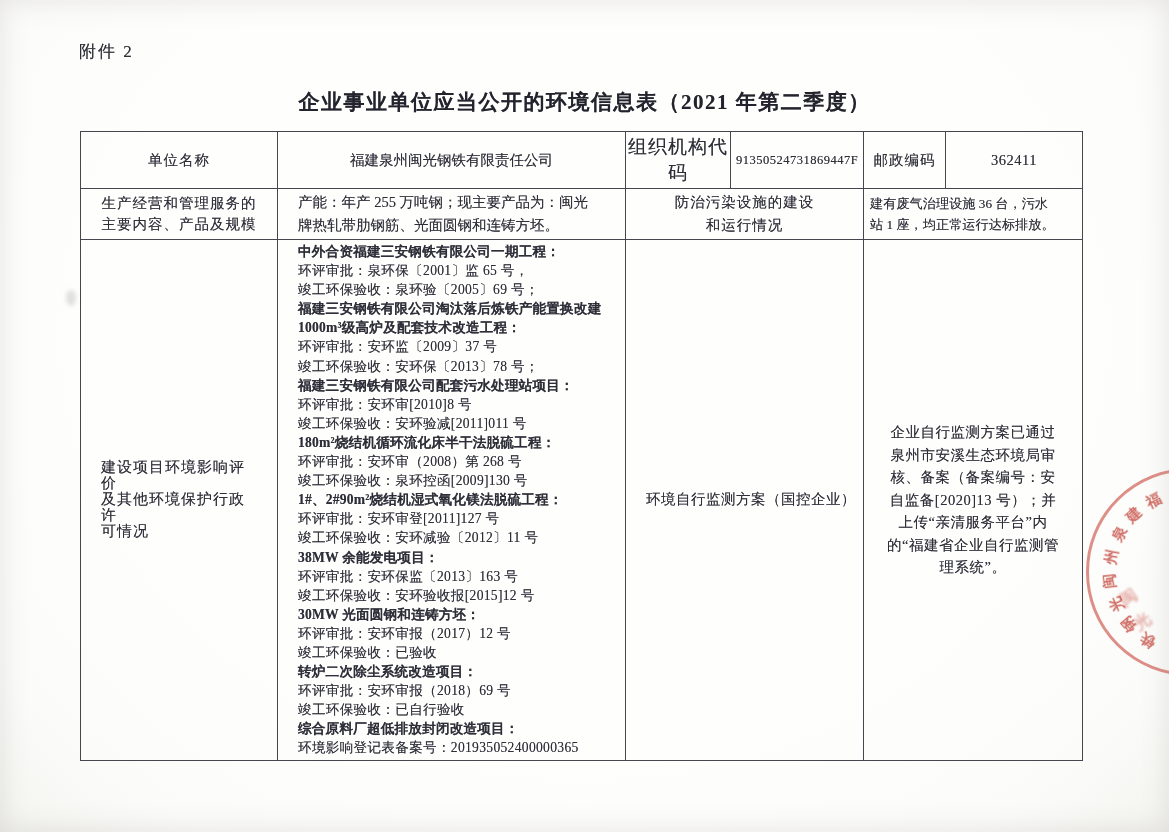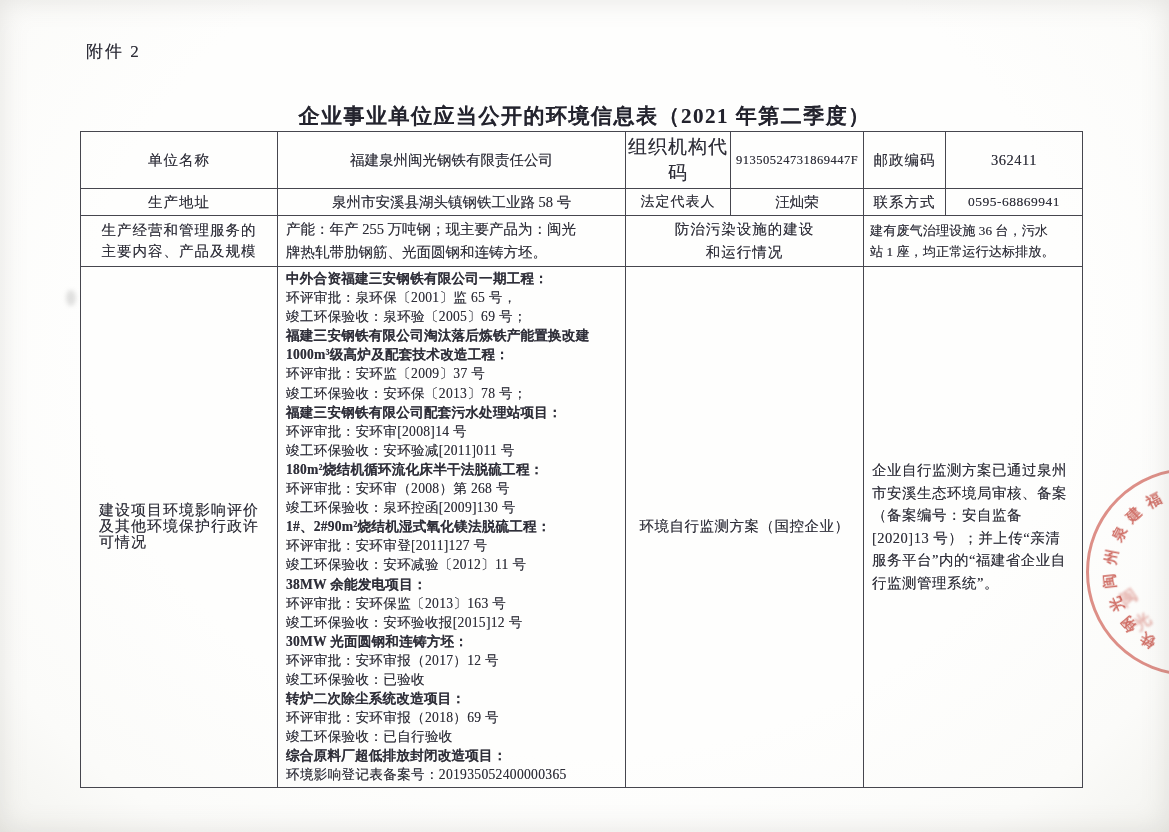--- a/index.html
+++ b/index.html
@@ -11,53 +11,53 @@
   }
   .page{
     position:relative;width:1169px;height:832px;
     background:
       radial-gradient(ellipse at 50% 40%, #fefefd 60%, #fbfbf9 85%, #f3f3ef 100%);
     color:#2e2e38;
     overflow:hidden;
     text-shadow:0 0 0.4px rgba(46,46,60,.55);
   }
   .attachment{
-    position:absolute;left:86px;top:40px;
+    position:absolute;left:79px;top:40px;
     font-size:17px;letter-spacing:2px;
   }
   .doc-title{
-    position:absolute;left:0;top:102px;width:1169px;
+    position:absolute;left:0;top:88px;width:1169px;
     text-align:center;font-size:21px;font-weight:bold;
     letter-spacing:1.5px;color:#23232d;
   }
   table.main{
     position:absolute;left:80px;top:131px;
     width:1002px;border-collapse:collapse;table-layout:fixed;
   }
   table.main td{
     border:1.5px solid #46464e;
     vertical-align:middle;
-    padding:2px 8px;
+    padding:2px 20px;
     font-size:14.5px;
     overflow:hidden;
   }
   .lbl{text-align:center;letter-spacing:1px;}
   .ctr{text-align:center;}
   .prewrap{white-space:pre-line;}
   .mono-num{letter-spacing:.5px;}
   td.big-left{text-align:center;}
   td.big-left .inner{display:inline-block;text-align:left;white-space:pre-line;letter-spacing:1px;}
   td.permits-cell{vertical-align:top;padding:5px 6px 4px 7px;}
   .perm-line{
     font-size:13.6px;line-height:19.1px;letter-spacing:.3px;
     white-space:nowrap;
   }
   .perm-line.bold{font-weight:bold;letter-spacing:.2px;}
   td.monitor-label{white-space:nowrap;text-align:center;font-size:14px;letter-spacing:.5px;}
-  td.monitor-content{font-size:14px;line-height:22.5px;padding:0 10px;letter-spacing:.5px;}
+  td.monitor-content{font-size:14px;line-height:22.5px;padding:0 10px;letter-spacing:.5px;text-align:center;}
   
   .stamp{
     position:absolute;left:1086px;top:468px;width:208px;height:208px;
     pointer-events:none;
   }
   .stamp .ring{
     position:absolute;left:0;top:0;right:0;bottom:0;
     border-radius:50%;
     border:3.5px solid rgba(198,64,52,.58);
     filter:blur(.7px);
@@ -108,28 +108,20 @@
     </colgroup>
     <tbody>
         <tr style="height:27px">
       <td class="lbl">单位名称</td>
       <td class="ctr">福建泉州闽光钢铁有限责任公司</td>
       <td class="lbl" style="font-size:19px;padding:2px 2px">组织机构代码</td>
       <td class="ctr mono-num" style="font-size:12.5px;padding:2px 2px">91350524731869447F</td>
       <td class="lbl" style="padding:2px 2px">邮政编码</td>
       <td class="ctr mono-num">362411</td>
     </tr>
-    <tr style="height:27px">
-      <td class="lbl">生产地址</td>
-      <td class="ctr">泉州市安溪县湖头镇钢铁工业路 58 号</td>
-      <td class="lbl" style="font-size:14px;padding:2px 2px">法定代表人</td>
-      <td class="ctr">汪灿荣</td>
-      <td class="lbl" style="padding:2px 2px">联系方式</td>
-      <td class="ctr mono-num" style="font-size:13.5px;padding:2px 2px">0595-68869941</td>
-    </tr>
     <tr style="height:50px">
       <td class="lbl prewrap" style="line-height:21px">生产经营和管理服务的
 主要内容、产品及规模</td>
       <td class="prewrap" style="line-height:23px">产能：年产 255 万吨钢；现主要产品为：闽光
 牌热轧带肋钢筋、光面圆钢和连铸方坯。</td>
       <td class="ctr prewrap" colspan="2" style="line-height:23px;letter-spacing:1px">防治污染设施的建设
 和运行情况</td>
       <td class="prewrap" colspan="2" style="font-size:13.2px;line-height:21px;padding:2px 6px">建有废气治理设施 36 台，污水
 站 1 座，均正常运行达标排放。</td>
     </tr>
@@ -141,21 +133,21 @@
       </td>
       <td class="permits-cell">
             <div class="perm-line bold">中外合资福建三安钢铁有限公司一期工程：</div>
             <div class="perm-line">环评审批：泉环保〔2001〕监 65 号，</div>
             <div class="perm-line">竣工环保验收：泉环验〔2005〕69 号；</div>
             <div class="perm-line bold">福建三安钢铁有限公司淘汰落后炼铁产能置换改建</div>
             <div class="perm-line bold">1000m³级高炉及配套技术改造工程：</div>
             <div class="perm-line">环评审批：安环监〔2009〕37 号</div>
             <div class="perm-line">竣工环保验收：安环保〔2013〕78 号；</div>
             <div class="perm-line bold">福建三安钢铁有限公司配套污水处理站项目：</div>
-            <div class="perm-line">环评审批：安环审[2008]14 号</div>
+            <div class="perm-line">环评审批：安环审[2010]8 号</div>
             <div class="perm-line">竣工环保验收：安环验减[2011]011 号</div>
             <div class="perm-line bold">180m²烧结机循环流化床半干法脱硫工程：</div>
             <div class="perm-line">环评审批：安环审（2008）第 268 号</div>
             <div class="perm-line">竣工环保验收：泉环控函[2009]130 号</div>
             <div class="perm-line bold">1#、2#90m²烧结机湿式氧化镁法脱硫工程：</div>
             <div class="perm-line">环评审批：安环审登[2011]127 号</div>
             <div class="perm-line">竣工环保验收：安环减验〔2012〕11 号</div>
             <div class="perm-line bold">38MW 余能发电项目：</div>
             <div class="perm-line">环评审批：安环保监〔2013〕163 号</div>
             <div class="perm-line">竣工环保验收：安环验收报[2015]12 号</div>

